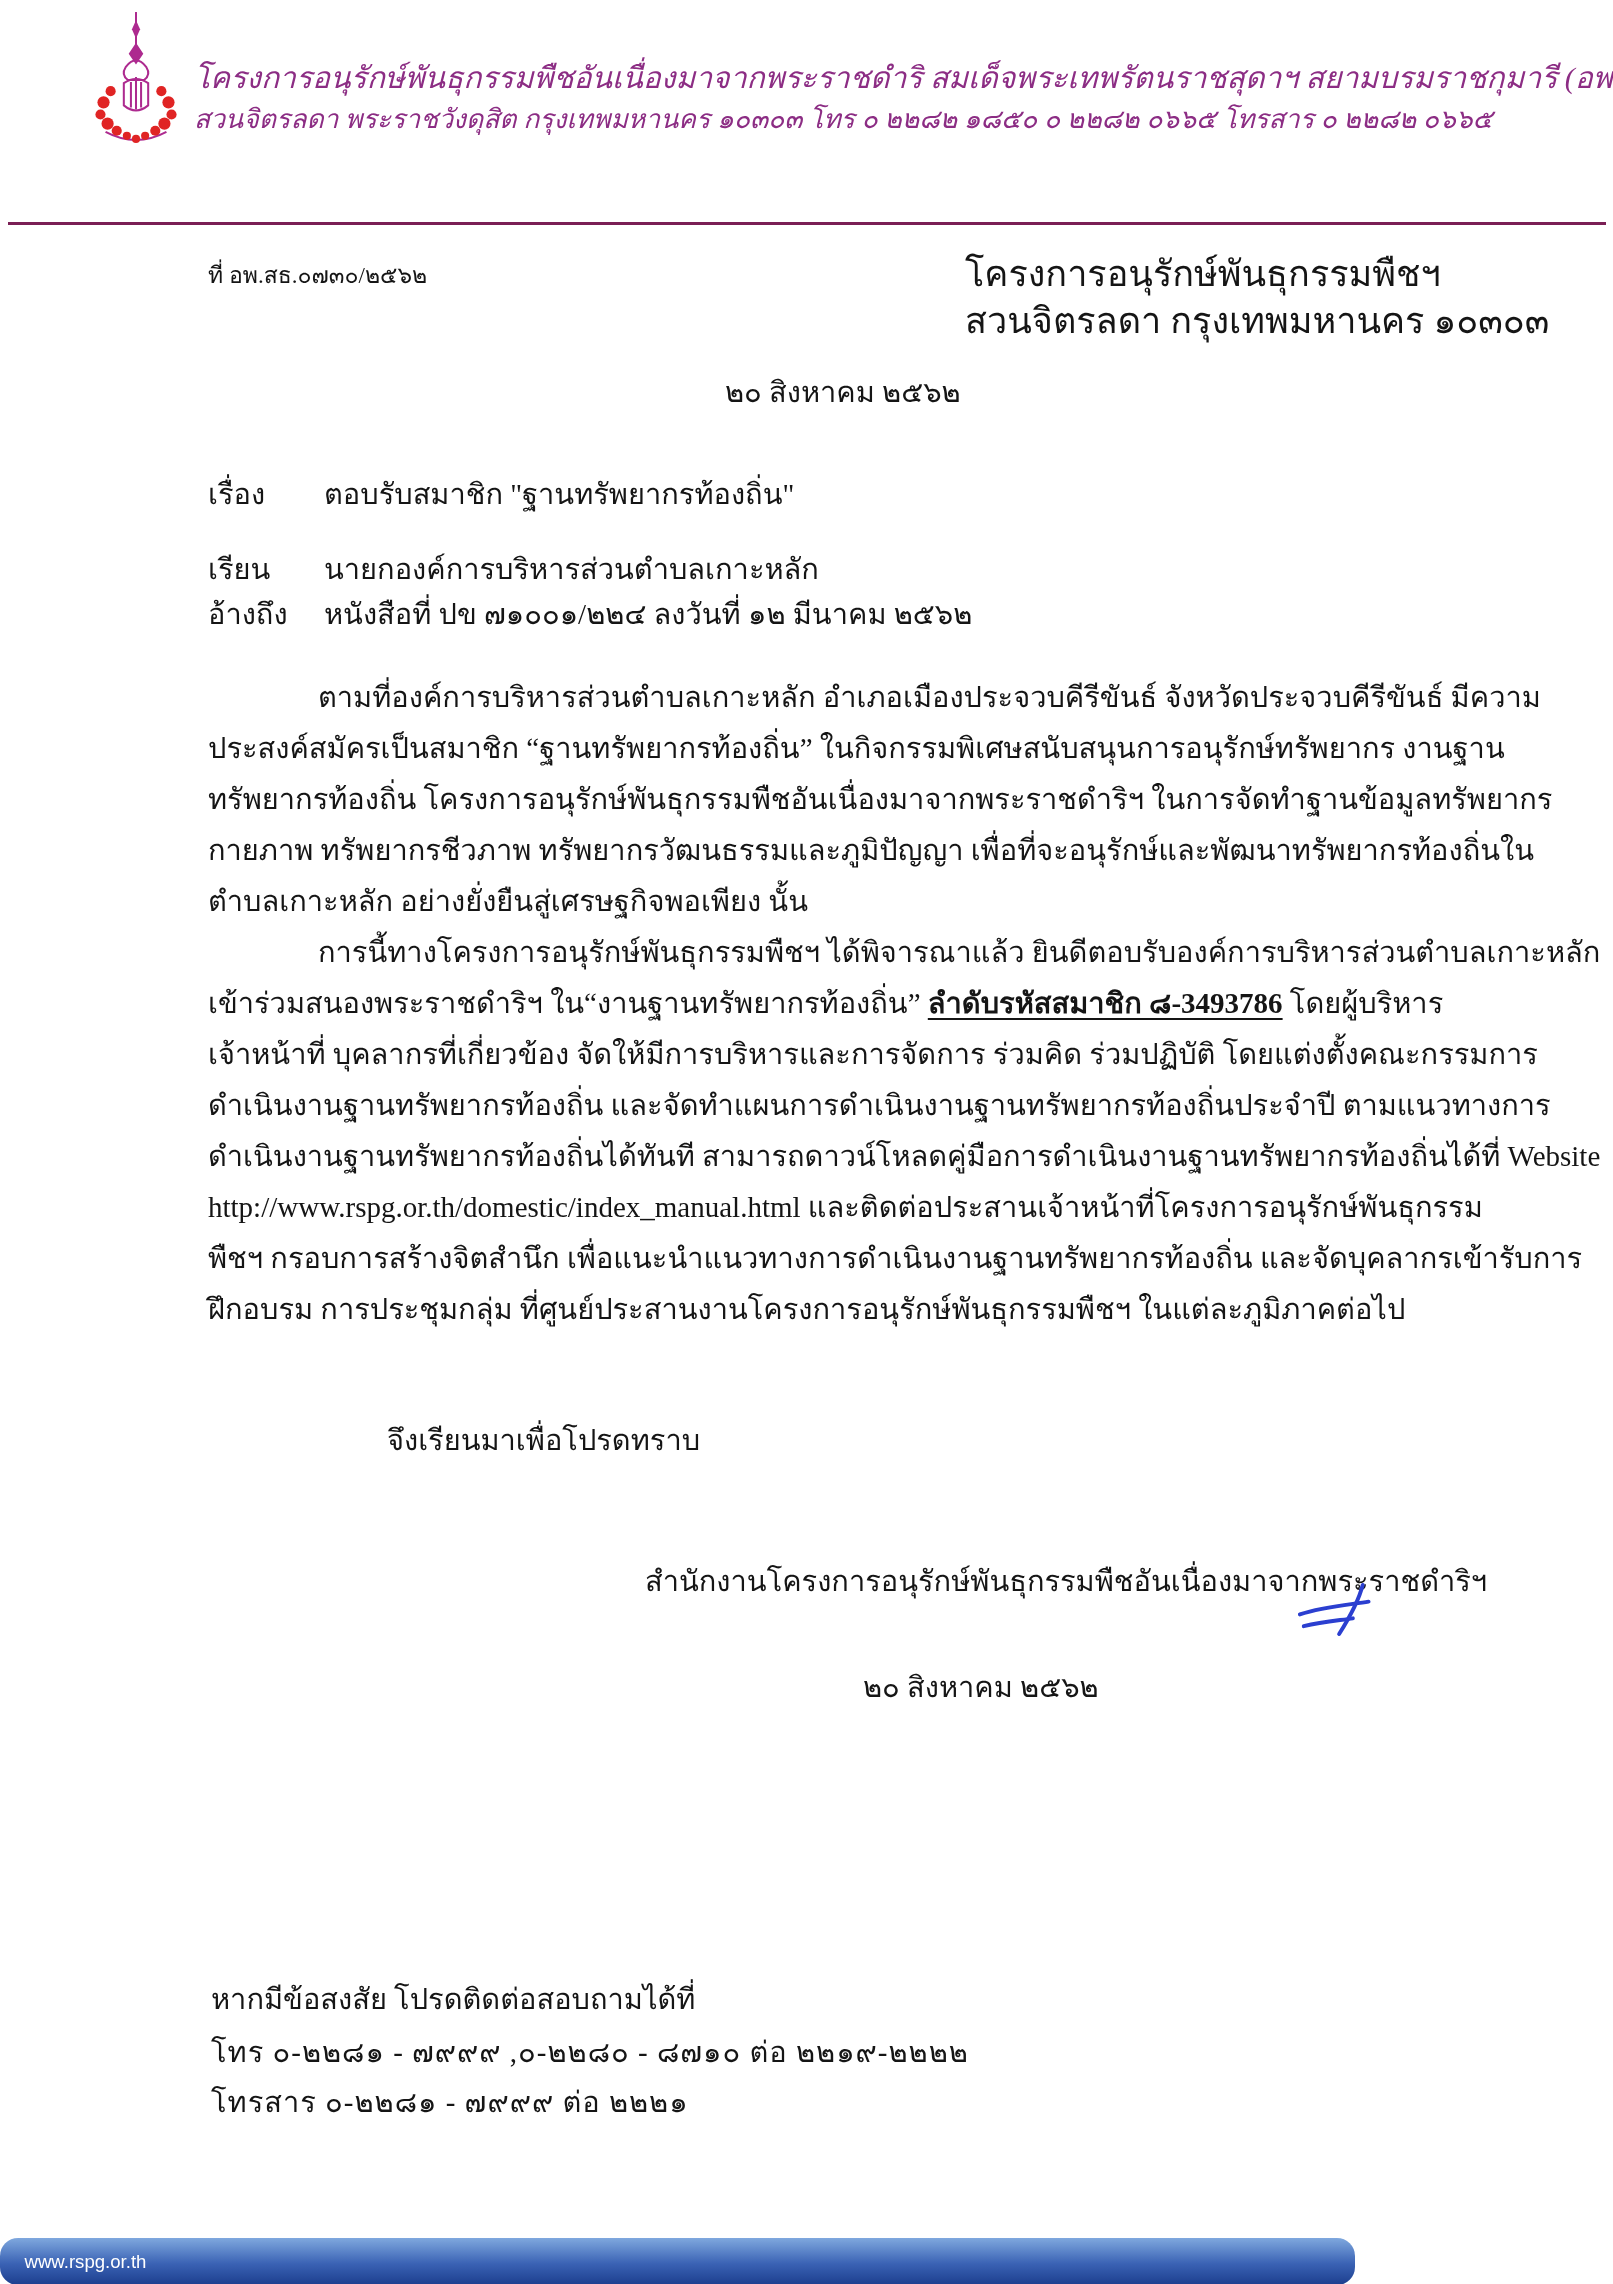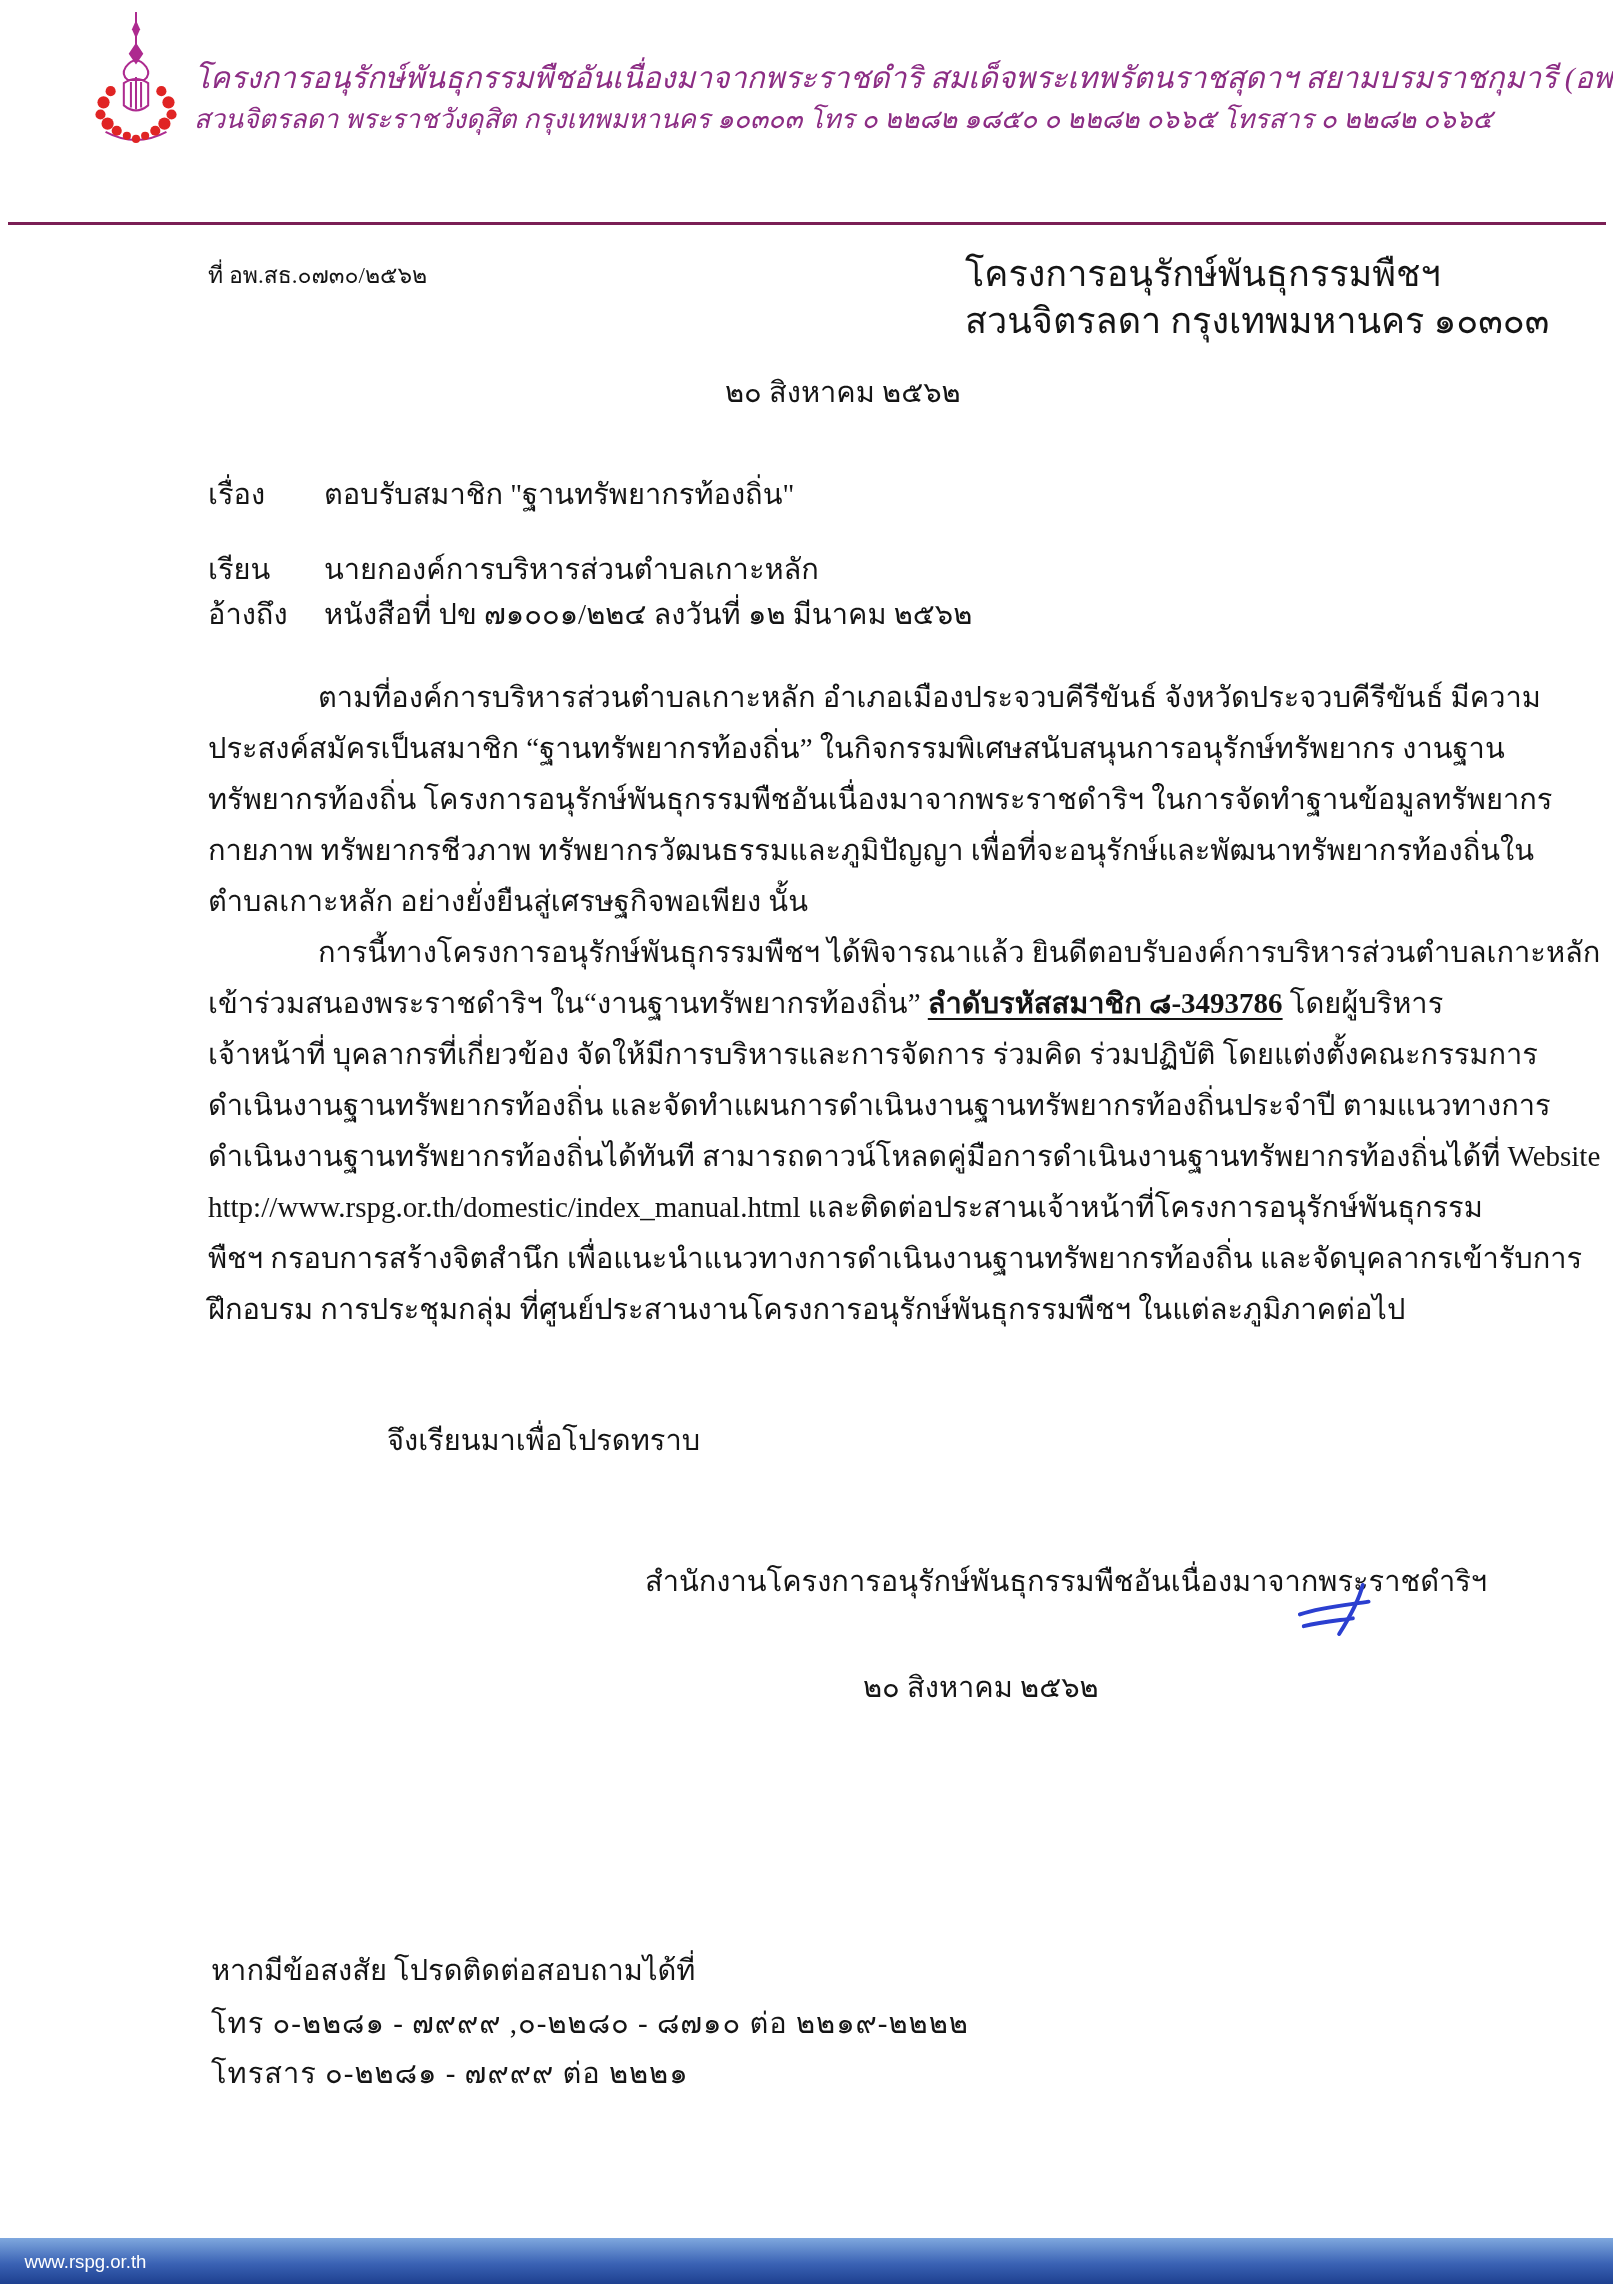--- a/index.html
+++ b/index.html
@@ -32,28 +32,29 @@
   .body-block{position:absolute;left:208px;top:672px;width:1274px;}
   .bline{font-size:29px;line-height:51px;height:51px;white-space:nowrap;}
   .bline.indent{text-indent:110px;}
   .member-code{font-weight:bold;text-decoration:underline;text-underline-offset:4.9px;}
   .closing{position:absolute;left:387px;top:1417px;font-size:29px;white-space:nowrap;}
   
   .office{position:absolute;left:645px;top:1558px;font-size:29px;white-space:nowrap;}
   .sig{position:absolute;left:1292px;top:1574px;width:108px;height:71px;}
   .date2{position:absolute;left:863px;top:1664px;font-size:29px;white-space:nowrap;}
   
-  .fnote{position:absolute;left:211px;font-size:29px;white-space:nowrap;}
+  .fnote{position:absolute;left:211px;font-size:29px;white-space:nowrap;margin-top:29px;}
   .fnote-1{top:1947px;}
   .fnote-2{top:2000px;letter-spacing:1px;}
   .fnote-3{top:2050px;letter-spacing:1px;}
   
   .bottombar{
-    position:absolute;left:0;top:2238px;width:1613px;height:47px;
+    position:absolute;left:0;top:2238px;width:1355px;height:47px;
     background:linear-gradient(to bottom,var(--bar_top,#7fa8de) 0%,#3a62b4 55%,var(--bar_bottom,#1c3e8e) 100%);
+    border-radius:18px;
   }
   .site{position:absolute;left:24.5px;top:0;line-height:47px;color:#ffffff;font-size:18.6px;
         font-family:"Liberation Sans","DejaVu Sans",sans-serif;}
 </style>
 </head>
 <body>
 
 <div class="page">
 
   <div class="logo">

